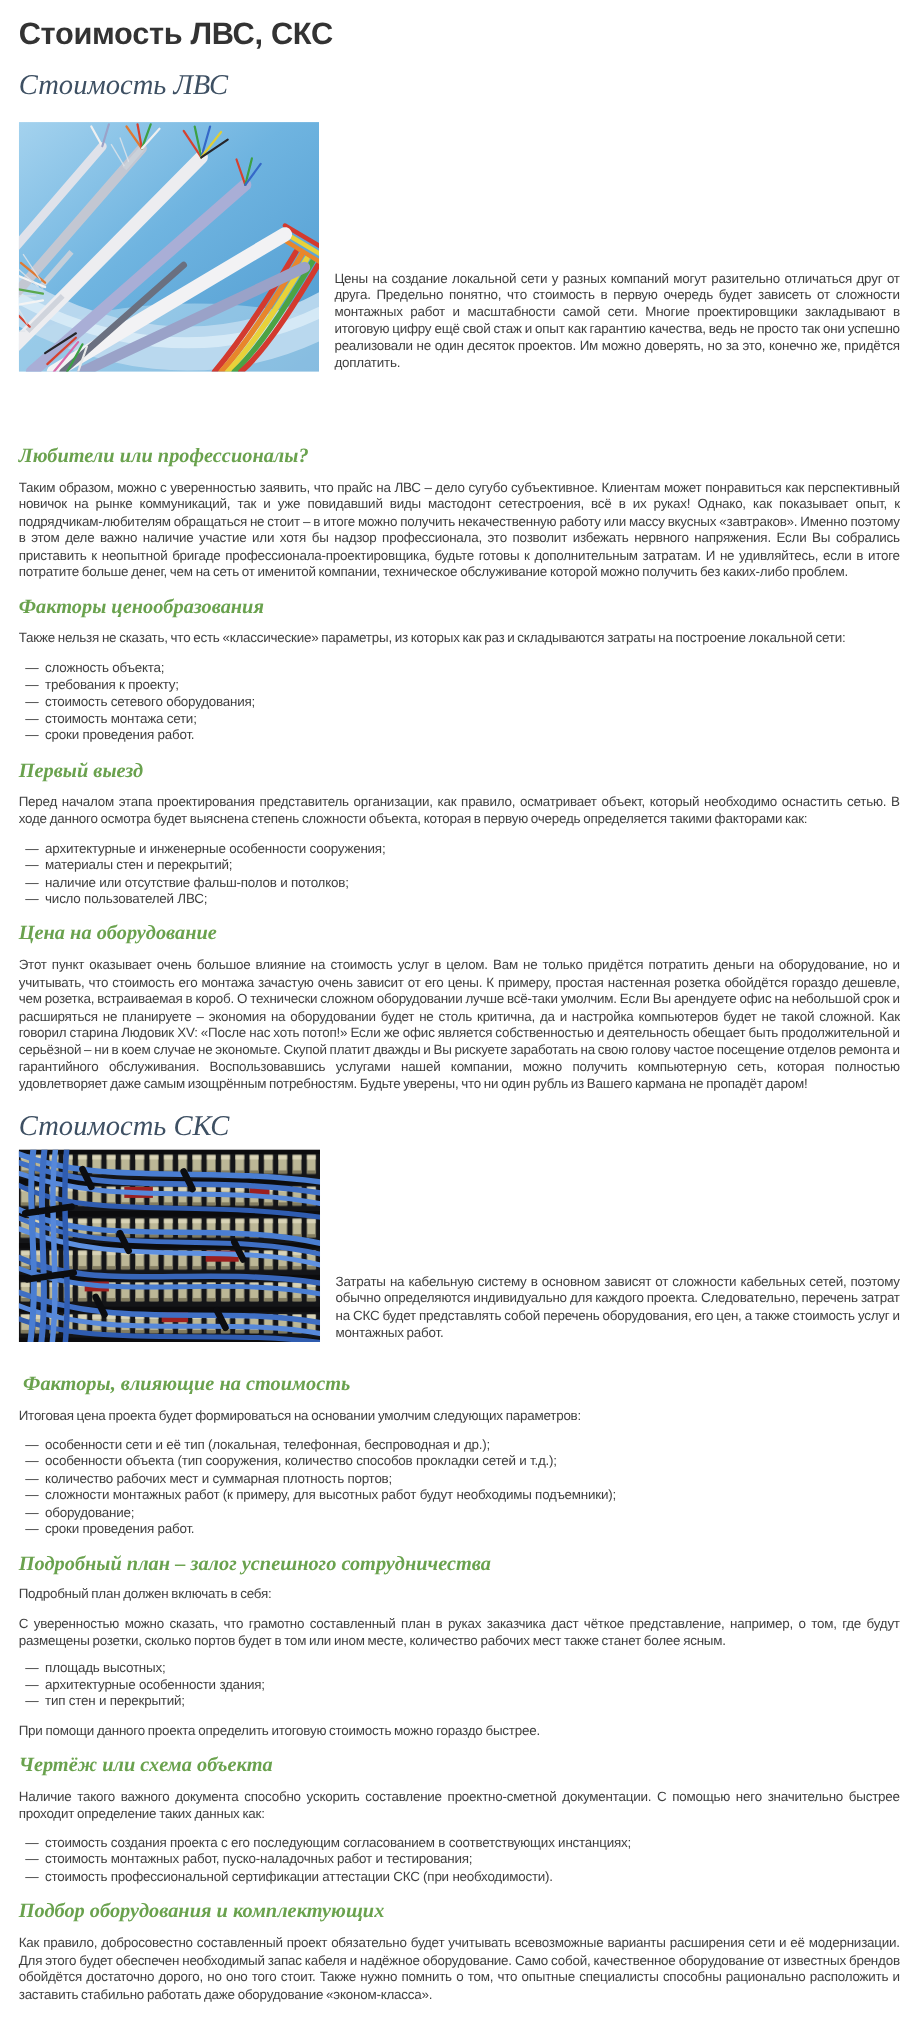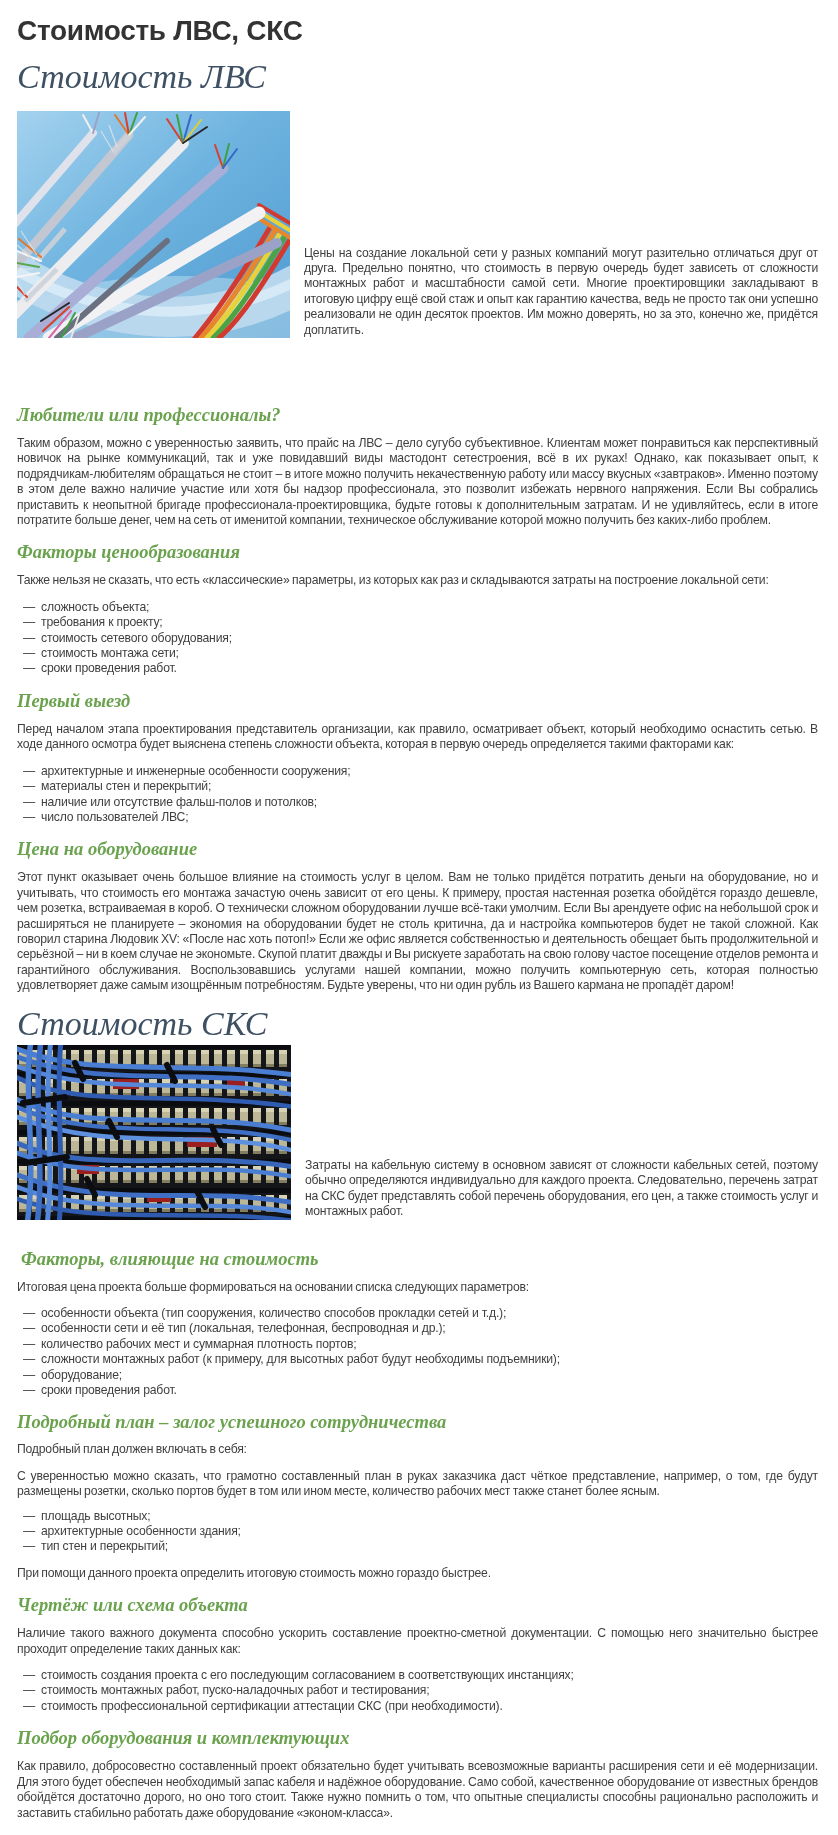--- a/index.html
+++ b/index.html
@@ -17,21 +17,21 @@
     line-height:33px;
     font-weight:bold;
     color:#333333;
     letter-spacing:-0.3px;
   }
   h2{
     margin:15px 0 0 0;
     font-family:"Liberation Serif","DejaVu Serif",serif;
     font-style:italic;
     font-weight:normal;
-    font-size:34px;
+    font-size:26px;
     line-height:30px;
     color:#3e5063;
   }
   h3{
     margin:13px 0 9px 0;
     font-family:"Liberation Serif","DejaVu Serif",serif;
     font-style:italic;
     font-weight:bold;
     font-size:18.5px;
     line-height:22px;
@@ -272,24 +272,24 @@
             <path d="M8,118 L50,112"></path>
           </g>
         </svg>
       </div>
       <div class="media-text">
         <p>Затраты на кабельную систему в основном зависят от сложности кабельных сетей, поэтому обычно определяются индивидуально для каждого проекта. Следовательно, перечень затрат на СКС будет представлять собой перечень оборудования, его цен, а также стоимость услуг и монтажных работ.</p>
       </div>
     </div>
 
     <h3 class="gap-after-photo-md indent-sm">Факторы, влияющие на стоимость</h3>
-    <p>Итоговая цена проекта больше формироваться на основании списка следующих параметров:</p>
-    <ul>
+    <p>Итоговая цена проекта будет формироваться на основании умолчим следующих параметров:</p>
+    <ul>
+      <li>особенности сети и её тип (локальная, телефонная, беспроводная и др.);</li>
       <li>особенности объекта (тип сооружения, количество способов прокладки сетей и т.д.);</li>
-      <li>особенности сети и её тип (локальная, телефонная, беспроводная и др.);</li>
       <li>количество рабочих мест и суммарная плотность портов;</li>
       <li>сложности монтажных работ (к примеру, для высотных работ будут необходимы подъемники);</li>
       <li>оборудование;</li>
       <li>сроки проведения работ.</li>
     </ul>
 
     <h3>Подробный план – залог успешного сотрудничества</h3>
     <p style="margin-top:0;">Подробный план должен включать в себя:</p>
     <p style="margin-bottom:0;">С уверенностью можно сказать, что грамотно составленный план в руках заказчика даст чёткое представление, например, о том, где будут размещены розетки, сколько портов будет в том или ином месте, количество рабочих мест также станет более ясным.</p>
     <ul>

